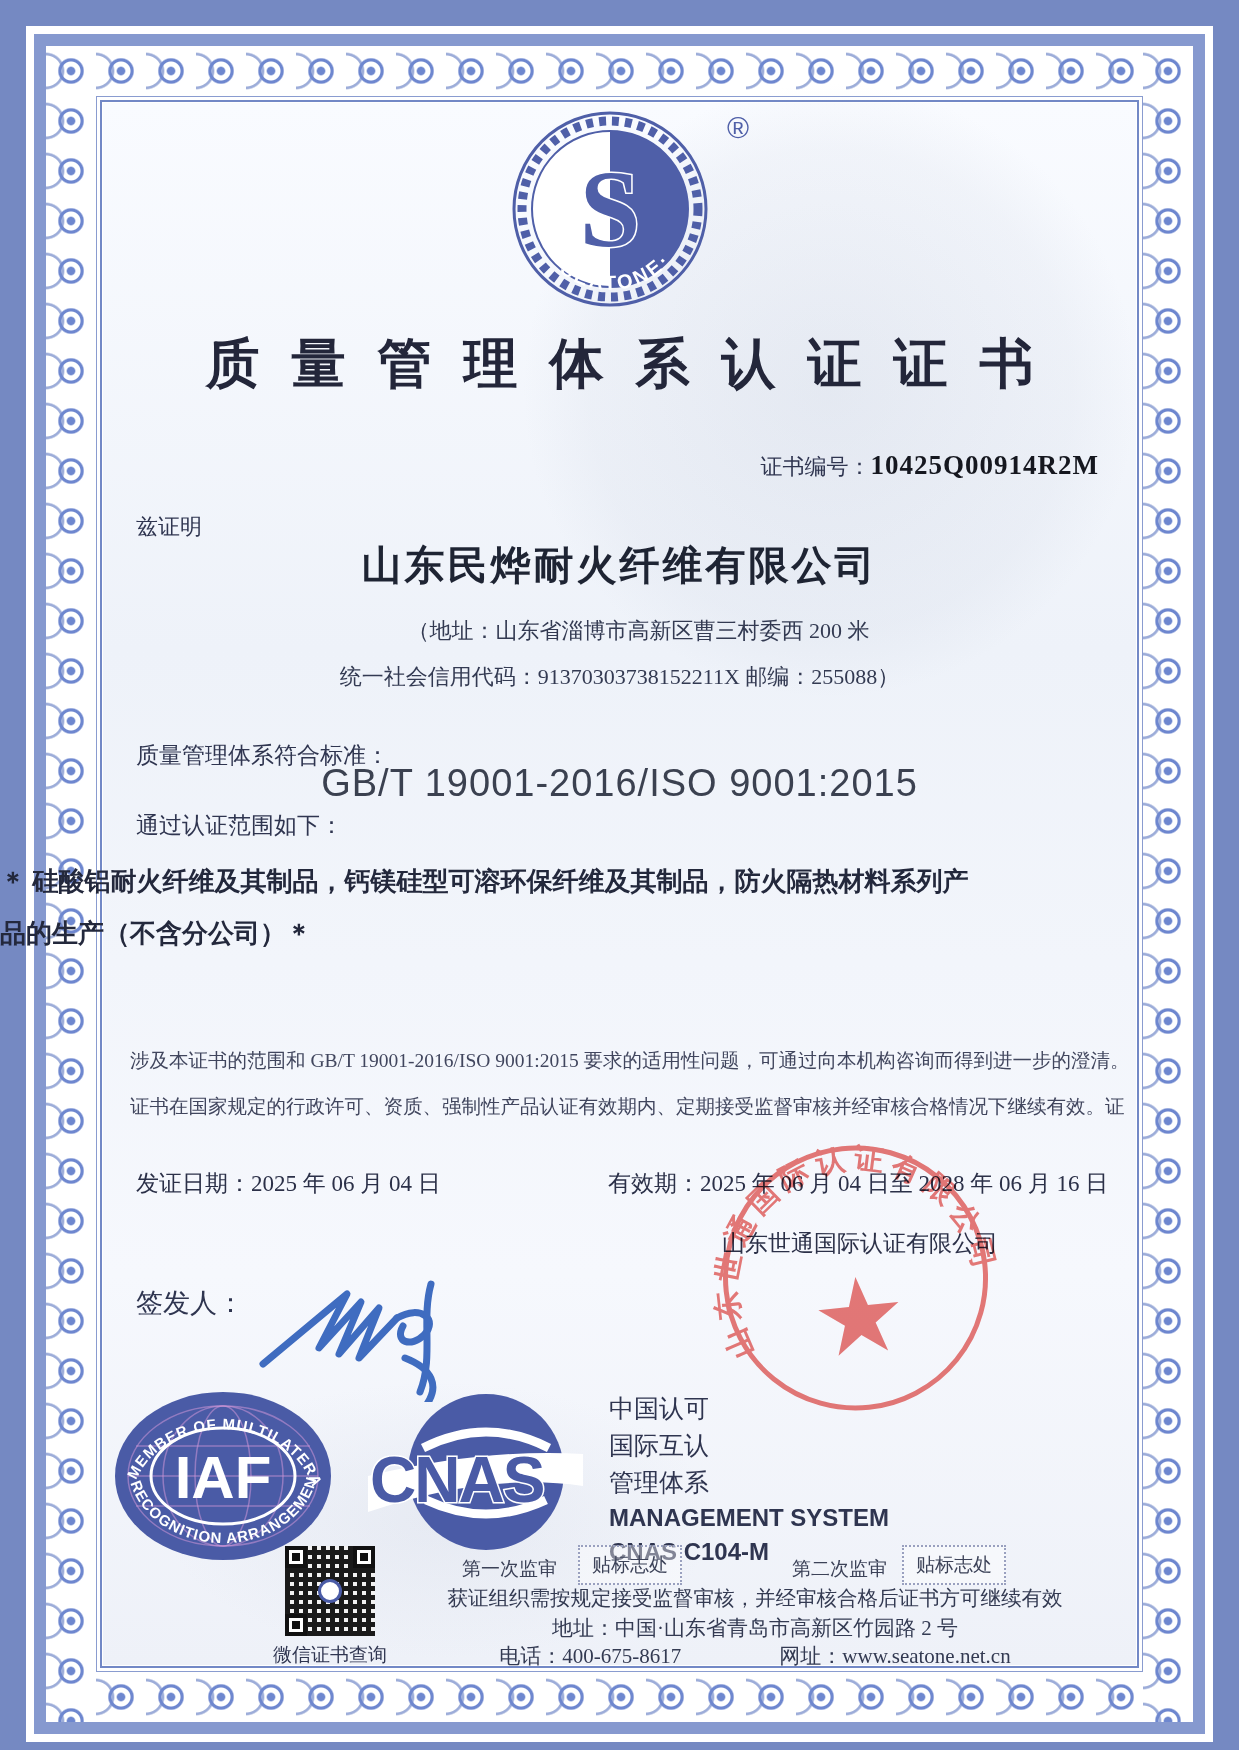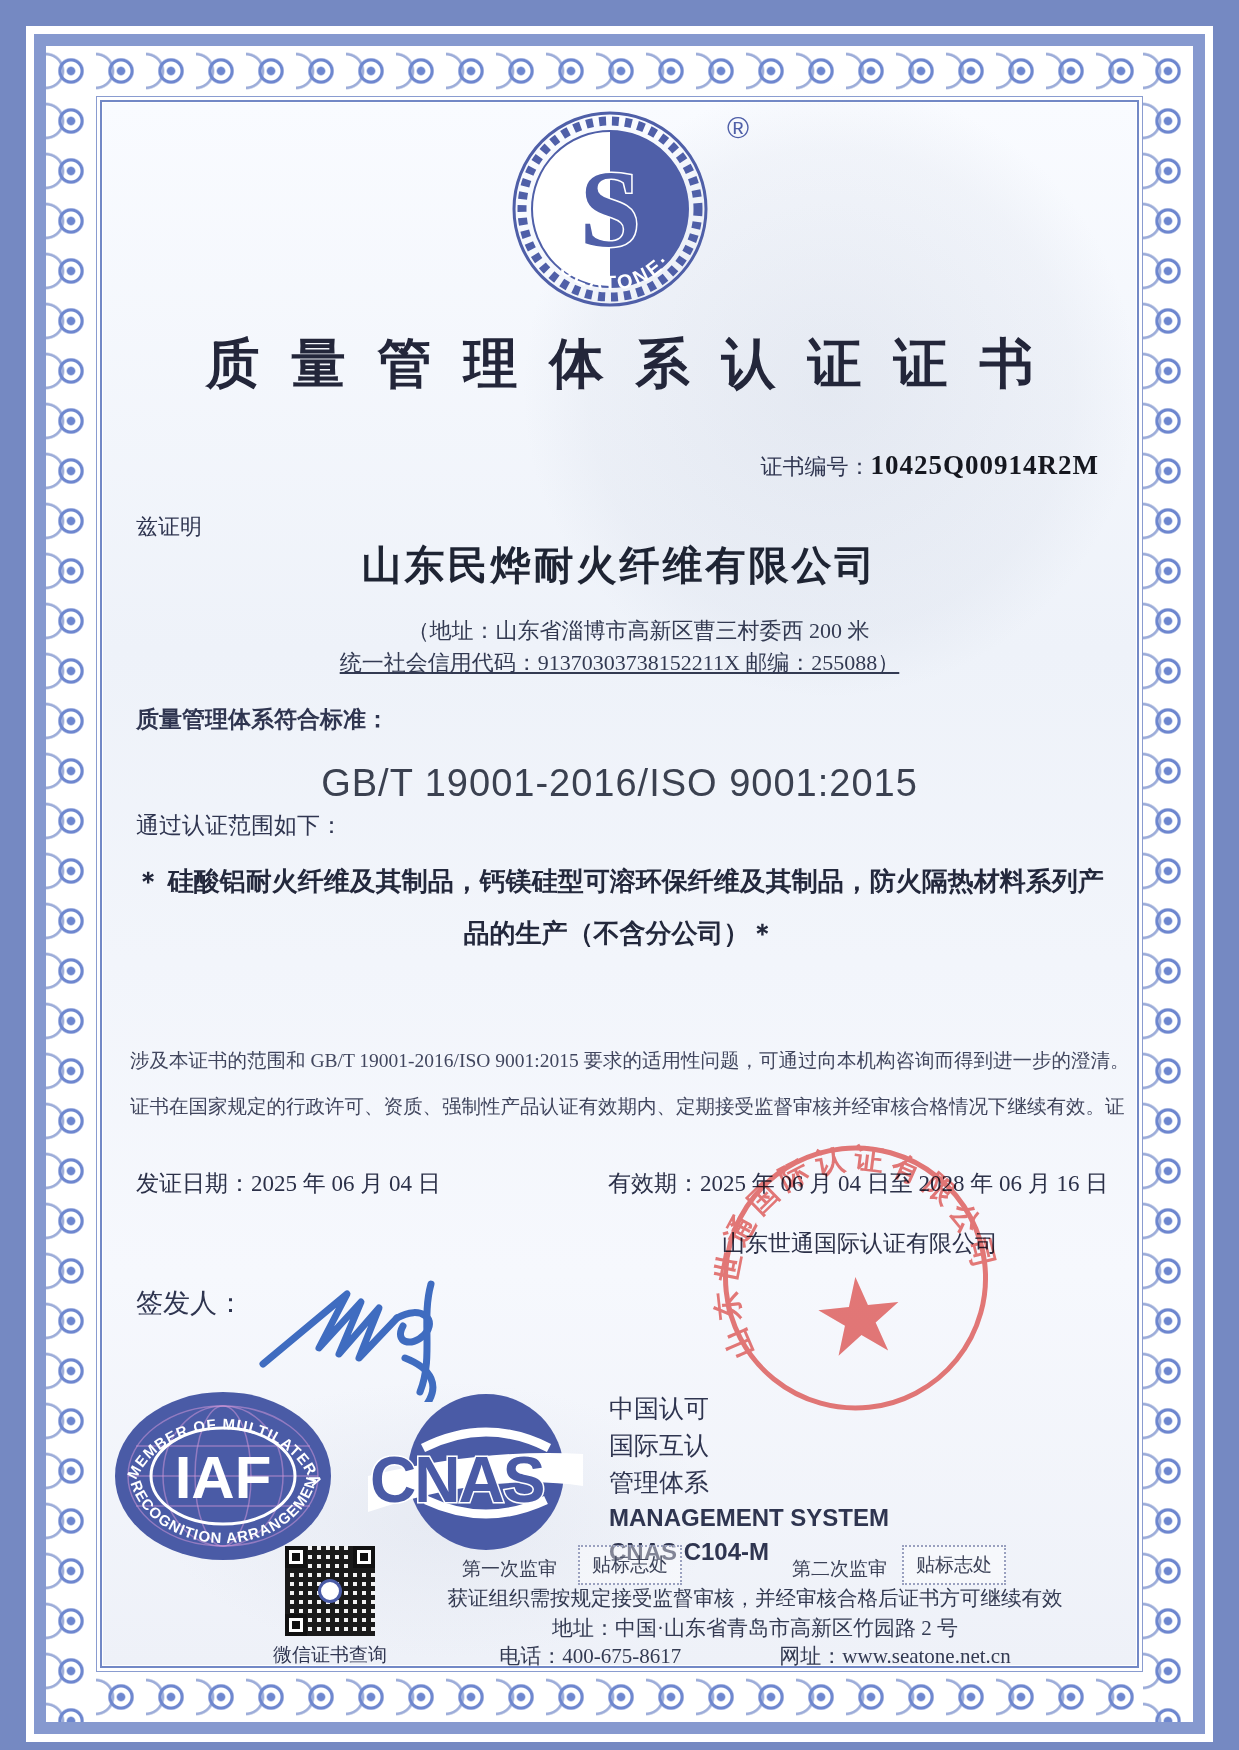--- a/index.html
+++ b/index.html
@@ -30,21 +30,21 @@
   
   .cn{color:#2f3550;}
   .title{left:0;right:0;top:328px;text-align:center;font-size:54px;font-weight:bold;color:#23263a;letter-spacing:32px;padding-left:32px;}
   .certno{right:140px;top:450px;font-size:22px;color:#2f3550;white-space:nowrap;}
   .certno b{font-size:27px;color:#15171f;letter-spacing:1px;}
   .certify{left:136px;top:512px;font-size:22px;}
   .company{left:0;right:0;top:538px;text-align:center;font-size:40px;font-weight:bold;color:#1e2433;letter-spacing:3px;}
   .addr{left:0;right:0;text-align:center;font-size:22px;color:#333a52;}
   .label{font-size:23px;}
   .standard{left:0;right:0;top:746px;text-align:center;font-family:"Liberation Sans",sans-serif;font-size:38px;color:#3b4150;letter-spacing:1px;margin-top:16px;}
-  .scope{left:0;right:0;top:856px;text-align:center;font-size:26px;font-weight:bold;color:#23283c;line-height:52px;}
+  .scope{left:0;right:0;top:856px;font-size:26px;font-weight:bold;color:#23283c;line-height:52px;}
   .notice{left:130px;top:1038px;width:995px;font-size:19.5px;color:#41465e;line-height:46px;}
   .notice div{white-space:nowrap;}
   .daterow{font-size:23px;white-space:nowrap;color:#2b3048;}
   .signer{left:136px;top:1244px;font-size:27px;margin-top:41px;}
   .issuer{left:690px;top:1228px;width:340px;text-align:center;font-size:23px;color:#2b3048;white-space:nowrap;}
   .seal{left:700px;top:1118px;opacity:.85;mix-blend-mode:multiply;transform:rotate(-6deg);}
   
   .accred{left:600px;top:1390px;margin-left:9px;}
   .accred .cnline{font-size:25px;color:#2f3550;line-height:37px;}
   .accred .enline{font-family:"Liberation Sans",sans-serif;font-weight:bold;font-size:24px;color:#2f3550;line-height:34px;}
@@ -95,23 +95,23 @@
 
   <div class="abs title">质量管理体系认证证书</div>
 
   <div class="abs certno">
     <span>证书编号：</span><b>10425Q00914R2M</b>
   </div>
 
   <div class="abs certify cn">兹证明</div>
   <div class="abs company">山东民烨耐火纤维有限公司</div>
   <div class="abs addr" style="top:616px;padding-left:38px;">（地址：山东省淄博市高新区曹三村委西 200 米</div>
-  <div class="abs addr" style="top:648px;text-decoration:underline;">统一社会信用代码：91370303738152211X 邮编：255088）</div>
-
-  <div class="abs label cn" style="left:136px;top:704px;font-weight:bold;">质量管理体系符合标准：</div>
+  <div class="abs addr" style="top:662px;">统一社会信用代码：91370303738152211X 邮编：255088）</div>
+
+  <div class="abs label cn" style="left:136px;top:740px;">质量管理体系符合标准：</div>
   <div class="abs standard">GB/T 19001-2016/ISO 9001:2015</div>
 
   <div class="abs label cn" style="left:136px;top:810px;">通过认证范围如下：</div>
   <div class="abs scope">
     <div>＊ 硅酸铝耐火纤维及其制品，钙镁硅型可溶环保纤维及其制品，防火隔热材料系列产</div>
     <div>品的生产（不含分公司）＊</div>
   </div>
 
   <div class="abs notice">
     <div>涉及本证书的范围和 GB/T 19001-2016/ISO 9001:2015 要求的适用性问题，可通过向本机构咨询而得到进一步的澄清。</div>

